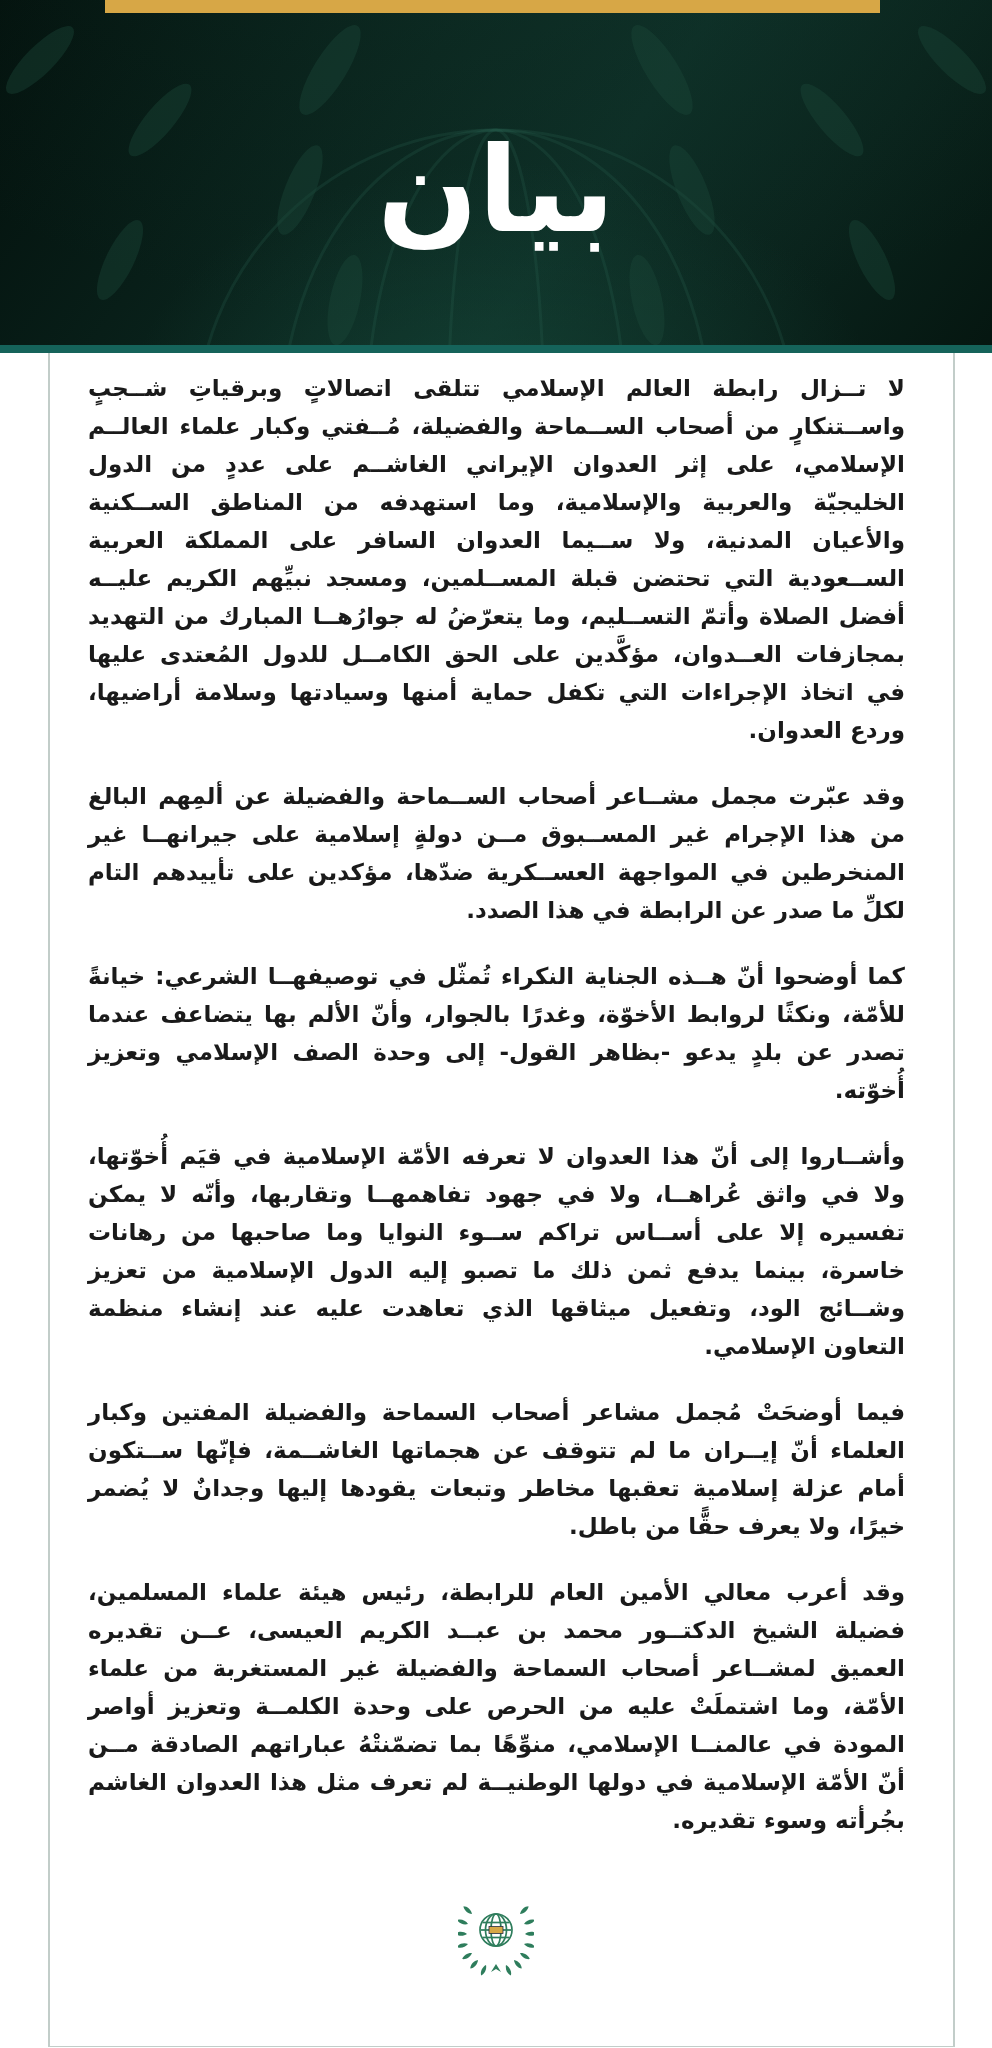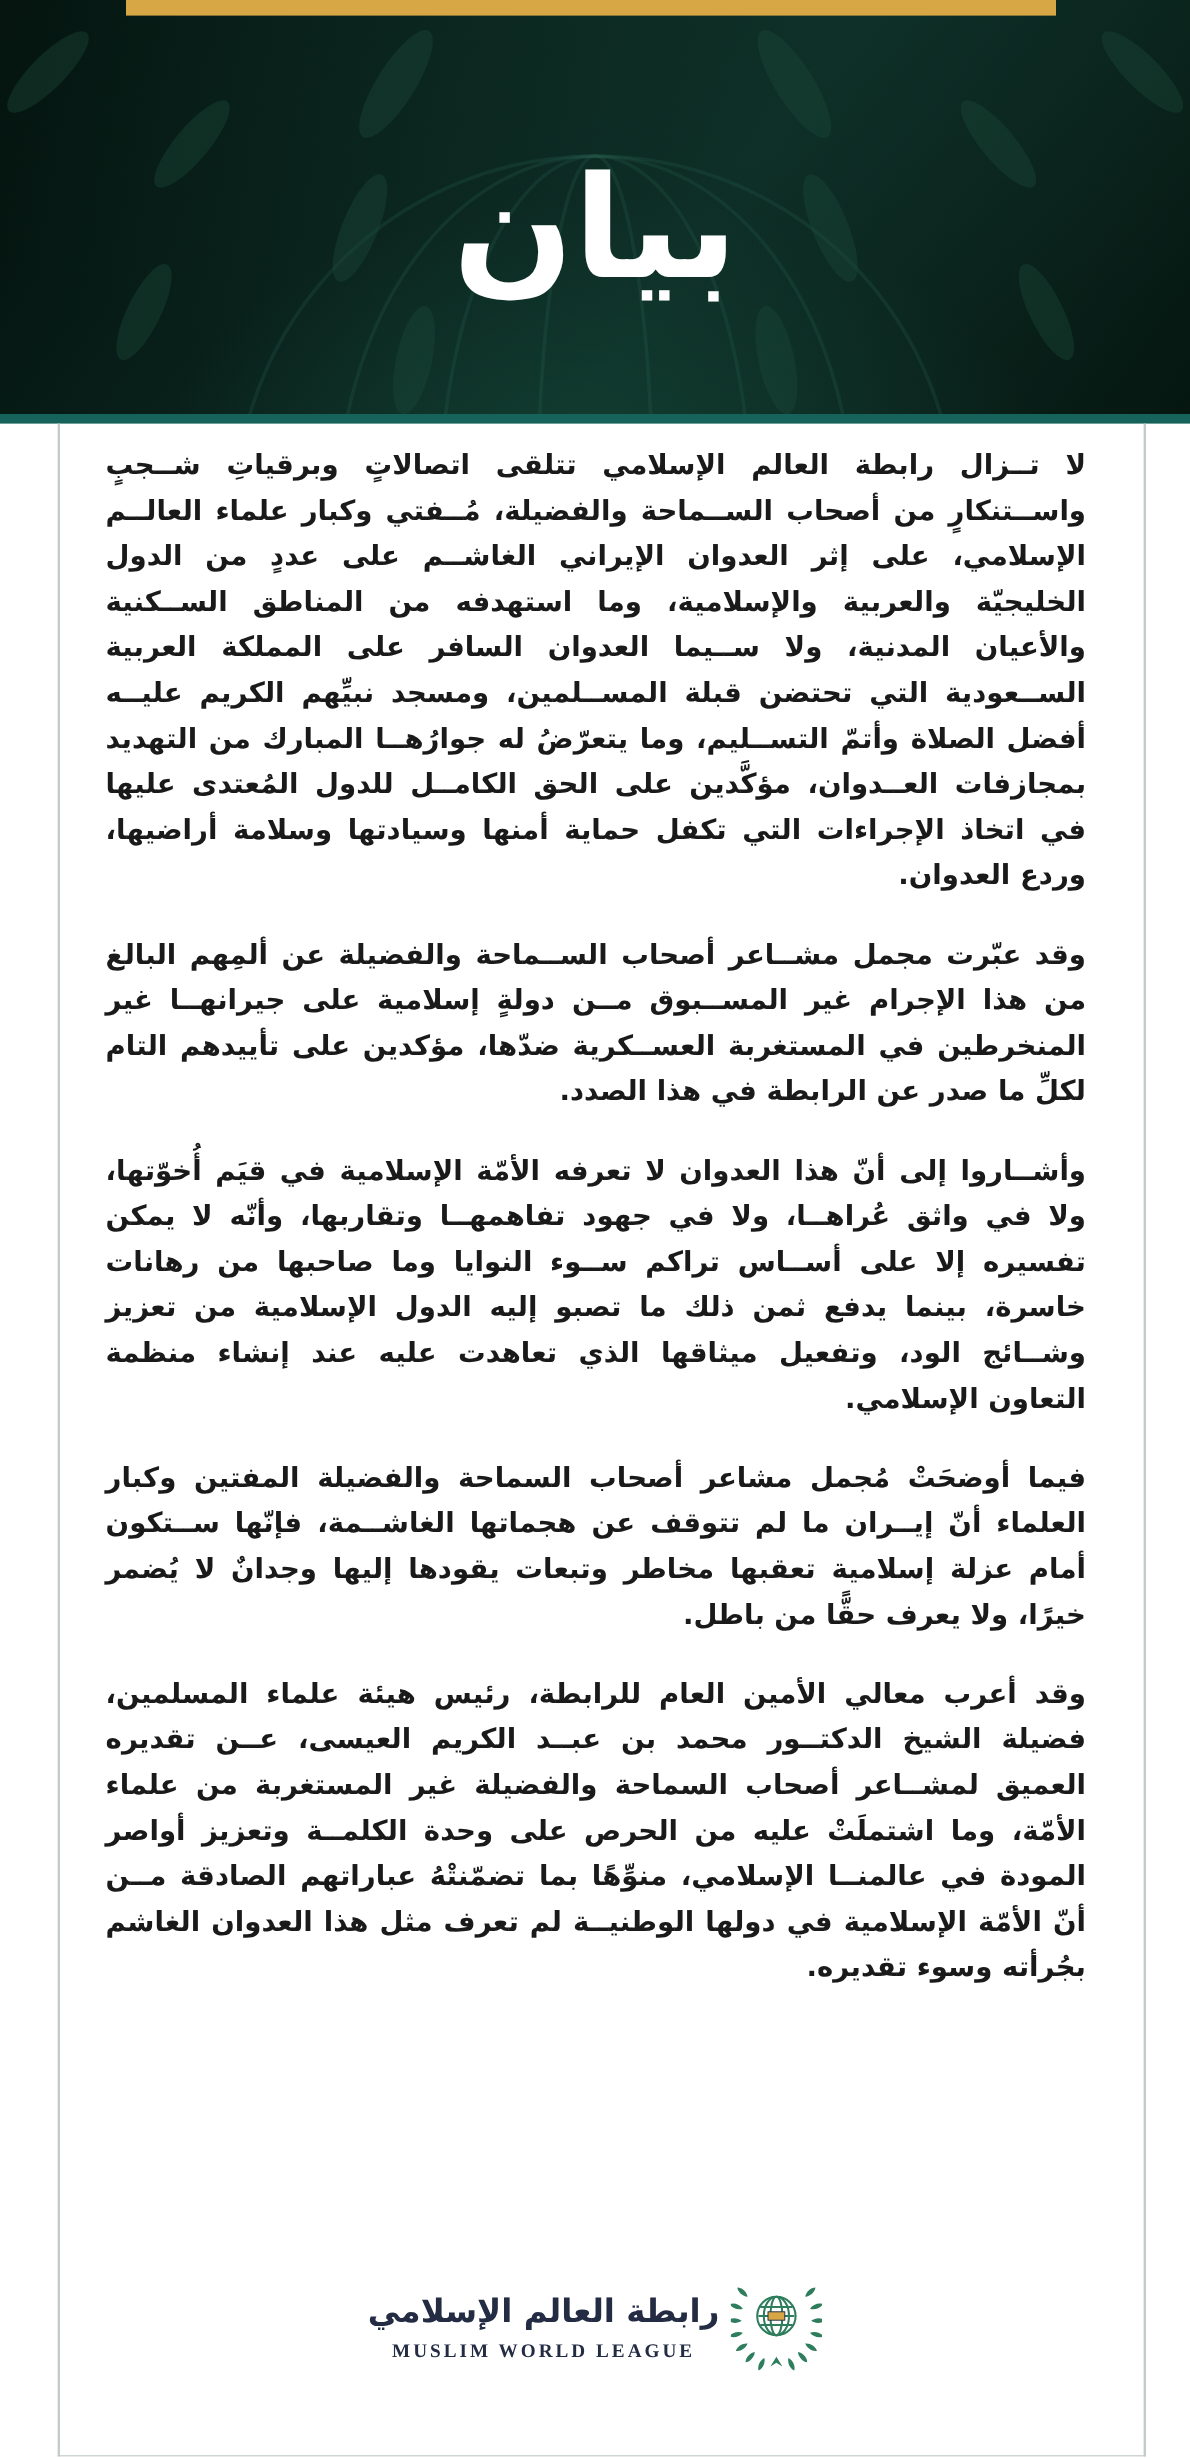--- a/index.html
+++ b/index.html
@@ -91,31 +91,28 @@
   </svg>
   <div class="gold-bar" style="background: rgb(215, 167, 70);"></div>
   <div class="header-title">بيان</div>
 </div>
 <div class="teal-band" style="background: rgb(21, 99, 90);"></div>
 
 <div class="page-frame"></div>
 
 <div class="doc-body">
   <p>لا تــزال رابطة العالم الإسلامي تتلقى اتصالاتٍ وبرقياتِ شــجبٍ واســتنكارٍ من أصحاب الســماحة والفضيلة، مُــفتي وكبار علماء العالــم الإسلامي، على إثر العدوان الإيراني الغاشــم على عددٍ من الدول الخليجيّة والعربية والإسلامية، وما استهدفه من المناطق الســكنية والأعيان المدنية، ولا ســيما العدوان السافر على المملكة العربية الســعودية التي تحتضن قبلة المســلمين، ومسجد نبيِّهم الكريم عليــه أفضل الصلاة وأتمّ التســليم، وما يتعرّضُ له جوارُهــا المبارك من التهديد بمجازفات العــدوان، مؤكَّدين على الحق الكامــل للدول المُعتدى عليها في اتخاذ الإجراءات التي تكفل حماية أمنها وسيادتها وسلامة أراضيها، وردع العدوان.</p>
-  <p>وقد عبّرت مجمل مشــاعر أصحاب الســماحة والفضيلة عن ألمِهم البالغ من هذا الإجرام غير المســبوق مــن دولةٍ إسلامية على جيرانهــا غير المنخرطين في المستغربة العســكرية ضدّها، مؤكدين على تأييدهم التام لكلِّ ما صدر عن الرابطة في هذا الصدد.</p>
+  <p>وقد عبّرت مجمل مشــاعر أصحاب الســماحة والفضيلة عن ألمِهم البالغ من هذا الإجرام غير المســبوق مــن دولةٍ إسلامية على جيرانهــا غير المنخرطين في المواجهة العســكرية ضدّها، مؤكدين على تأييدهم التام لكلِّ ما صدر عن الرابطة في هذا الصدد.</p>
+  <p>كما أوضحوا أنّ هــذه الجناية النكراء تُمثّل في توصيفهــا الشرعي: خيانةً للأمّة، ونكثًا لروابط الأخوّة، وغدرًا بالجوار، وأنّ الألم بها يتضاعف عندما تصدر عن بلدٍ يدعو -بظاهر القول- إلى وحدة الصف الإسلامي وتعزيز أُخوّته.</p>
   <p>وأشــاروا إلى أنّ هذا العدوان لا تعرفه الأمّة الإسلامية في قيَم أُخوّتها، ولا في واثق عُراهــا، ولا في جهود تفاهمهــا وتقاربها، وأنّه لا يمكن تفسيره إلا على أســاس تراكم ســوء النوايا وما صاحبها من رهانات خاسرة، بينما يدفع ثمن ذلك ما تصبو إليه الدول الإسلامية من تعزيز وشــائج الود، وتفعيل ميثاقها الذي تعاهدت عليه عند إنشاء منظمة التعاون الإسلامي.</p>
   <p>فيما أوضحَتْ مُجمل مشاعر أصحاب السماحة والفضيلة المفتين وكبار العلماء أنّ إيــران ما لم تتوقف عن هجماتها الغاشــمة، فإنّها ســتكون أمام عزلة إسلامية تعقبها مخاطر وتبعات يقودها إليها وجدانٌ لا يُضمر خيرًا، ولا يعرف حقًّا من باطل.</p>
   <p>وقد أعرب معالي الأمين العام للرابطة، رئيس هيئة علماء المسلمين، فضيلة الشيخ الدكتــور محمد بن عبــد الكريم العيسى، عــن تقديره العميق لمشــاعر أصحاب السماحة والفضيلة غير المستغربة من علماء الأمّة، وما اشتملَتْ عليه من الحرص على وحدة الكلمــة وتعزيز أواصر المودة في عالمنــا الإسلامي، منوِّهًا بما تضمّنتْهُ عباراتهم الصادقة مــن أنّ الأمّة الإسلامية في دولها الوطنيــة لم تعرف مثل هذا العدوان الغاشم بجُرأته وسوء تقديره.</p>
 </div>
 
 <div class="footer-logo">
-  <div class="logo-text-col">
-    <div class="logo-arabic">رابطة العالم الإسلامي</div>
-    <div class="logo-english">MUSLIM WORLD LEAGUE</div>
-  </div>
   <svg width="76" height="80" viewBox="0 0 76 80" xmlns="http://www.w3.org/2000/svg">
     <defs>
       <path id="lf" d="M0 0 C2.6 -3.4 2.6 -8.6 0 -11.5 C-2.6 -8.6 -2.6 -3.4 0 0 Z"></path>
     </defs>
 
     <g fill="none" stroke="#2E7D5C" stroke-width="1.7">
       <circle cx="38" cy="32" r="16"></circle>
       <ellipse cx="38" cy="32" rx="10.5" ry="16"></ellipse>
       <ellipse cx="38" cy="32" rx="5" ry="16"></ellipse>
       <line x1="24.5" y1="24.5" x2="51.5" y2="24.5"></line>

